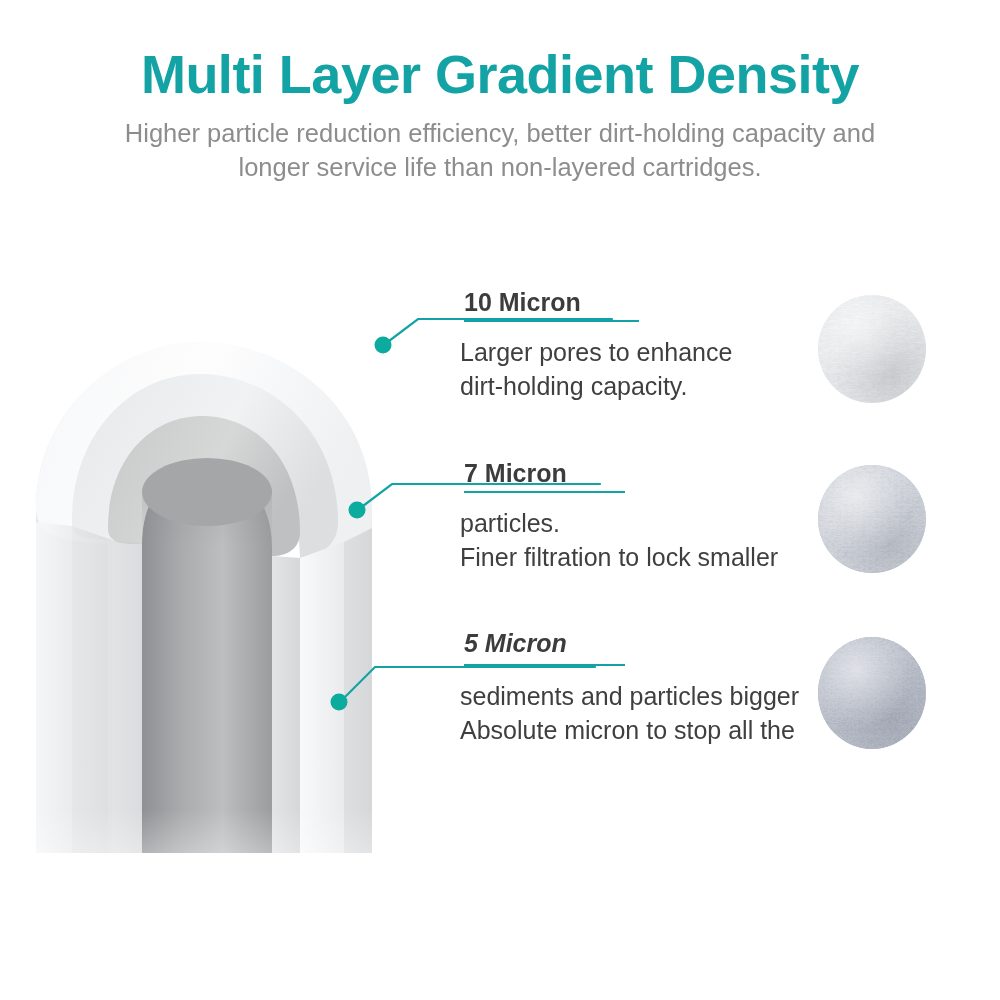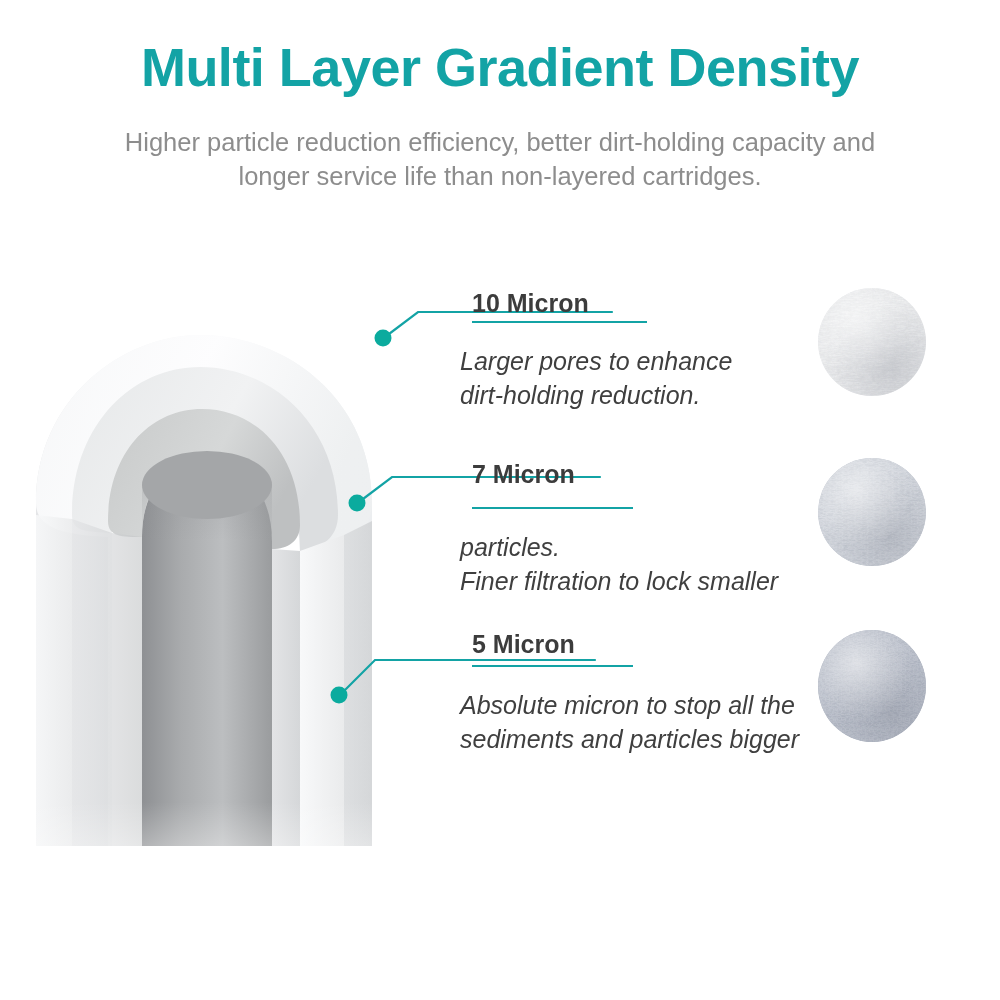--- a/index.html
+++ b/index.html
@@ -5,55 +5,55 @@
 <style>
   html,body{margin:0;padding:0;}
   body{
     width:1000px;height:1000px;
     background:#ffffff;
     font-family:"Liberation Sans","DejaVu Sans",sans-serif;
     overflow:hidden;
     position:relative;
     -webkit-font-smoothing:antialiased;
   }
-  #stage{position:absolute;left:0;top:0;width:1000px;height:846px;overflow:hidden;}
+  #stage{position:absolute;left:0;top:7px;width:1000px;height:846px;overflow:hidden;}
 
   
   .header{position:absolute;left:0;top:0;width:1000px;text-align:center;}
   .title{
     margin:0;padding:0;
     font-size:54px;font-weight:bold;letter-spacing:-0.5px;
     color:#13a3a5;
     line-height:1.0;
     padding-top:40px;
   }
   .subtitle{
-    margin:16px auto;padding:0;
+    margin:0 auto;padding:0;
     width:810px;
     font-size:25.5px;font-weight:400;
     color:#8d8d8d;
     line-height:1.33;
     padding-top:16px;
   }
 
   
   .cartridge{position:absolute;left:0px;top:185px;width:420px;height:790px;}
   .cartridge svg{display:block;}
 
   
   .callout{position:absolute;}
   .callout .c-head{
     font-size:25px;font-weight:bold;color:#3c3c3c;
-    line-height:1.0;white-space:nowrap;margin:12px;
+    line-height:1.0;white-space:nowrap;margin:4px;
   }
   .callout .c-body{
     font-size:25px;font-weight:400;color:#3f3f3f;
     line-height:1.36;margin:0;padding-top:9px;
   }
-  .callout .c-body .ln{display:block;white-space:nowrap;font-style:italic;}
+  .callout .c-body .ln{display:block;white-space:nowrap;}
 
   #callout-1{left:460px;top:279px;}
   #callout-2{left:460px;top:450px;}
   #callout-3{left:460px;top:620px;}
 
   
   #leaders{position:absolute;left:0;top:0;width:1000px;height:1000px;pointer-events:none;}
 
   
   .sphere{
@@ -220,37 +220,37 @@
       <circle cx="383" cy="338" r="8.5"></circle>
       <circle cx="357" cy="503" r="8.5"></circle>
       <circle cx="339" cy="695" r="8.5"></circle>
     </g>
   </svg>
 
   <div class="callout" id="callout-1">
     <p class="c-head" style="border-bottom: 2px solid rgb(19, 163, 165); display: inline-block; padding-bottom: 5px; padding-right: 58px;">10 Micron</p>
     <p class="c-body">
       <span class="ln">Larger pores to enhance</span>
-      <span class="ln">dirt-holding reduction.</span>
+      <span class="ln">dirt-holding capacity.</span>
     </p>
   </div>
 
   <div class="callout" id="callout-2">
-    <p class="c-head" style="border-bottom: 2px solid rgb(19, 163, 165); display: inline-block; padding-bottom: 20px; padding-right: 58px;">7 Micron</p>
+    <p class="c-head" style="border-bottom: 2px solid rgb(19, 163, 165); display: inline-block; padding-bottom: 5px; padding-right: 58px;">7 Micron</p>
     <p class="c-body">
       <span class="ln">particles.</span>
       <span class="ln">Finer filtration to lock smaller</span>
     </p>
   </div>
 
   <div class="callout" id="callout-3">
-    <p class="c-head" style="border-bottom: 2px solid rgb(19, 163, 165); display: inline-block; padding-bottom: 8px; padding-right: 58px;">5 Micron</p>
+    <p class="c-head" style="border-bottom: 2px solid rgb(19, 163, 165); display: inline-block; padding-bottom: 8px; padding-right: 58px; font-style: italic;">5 Micron</p>
     <p class="c-body">
+      <span class="ln">sediments and particles bigger</span>
       <span class="ln">Absolute micron to stop all the</span>
-      <span class="ln">sediments and particles bigger</span>
     </p>
   </div>
 
   <div class="sphere" id="sphere-1">
     <div class="tex">
       <svg width="108" height="108" viewBox="0 0 108 108" xmlns="http://www.w3.org/2000/svg">
         <defs>
           <clipPath id="clipS1">
               <circle cx="54" cy="54" r="54"></circle>
             </clipPath>

